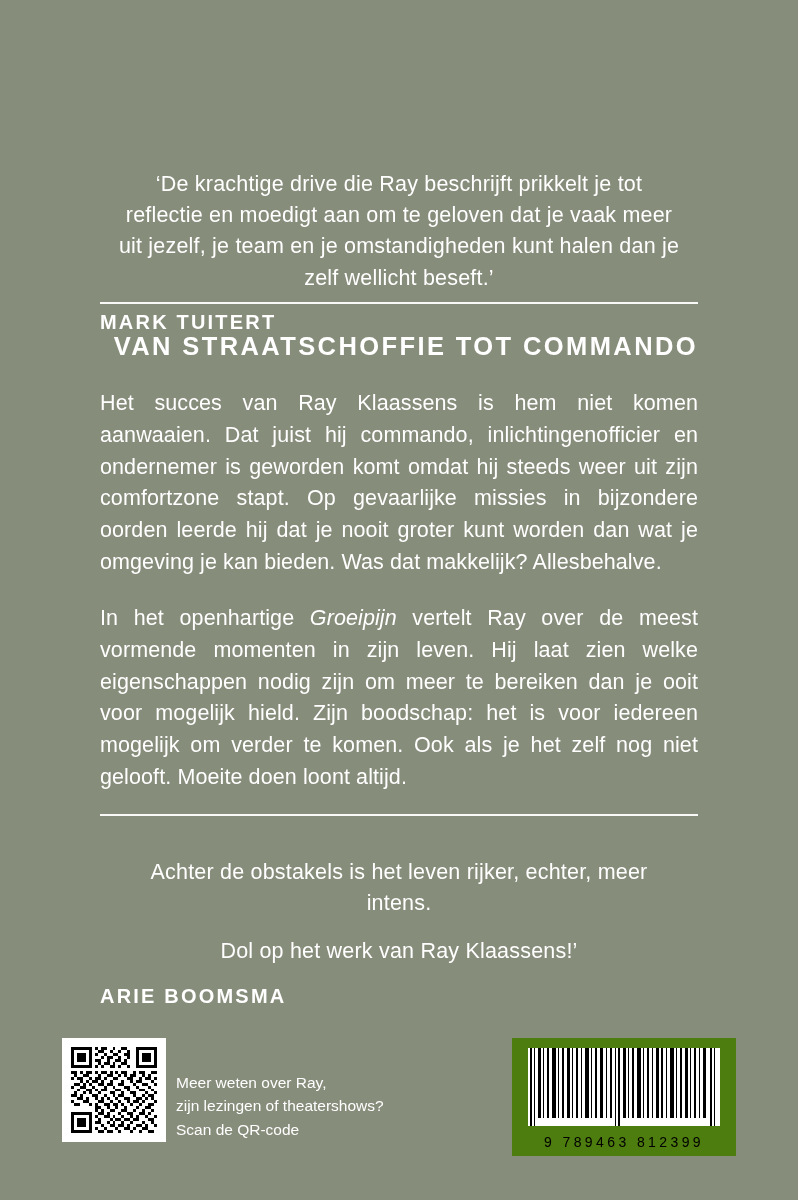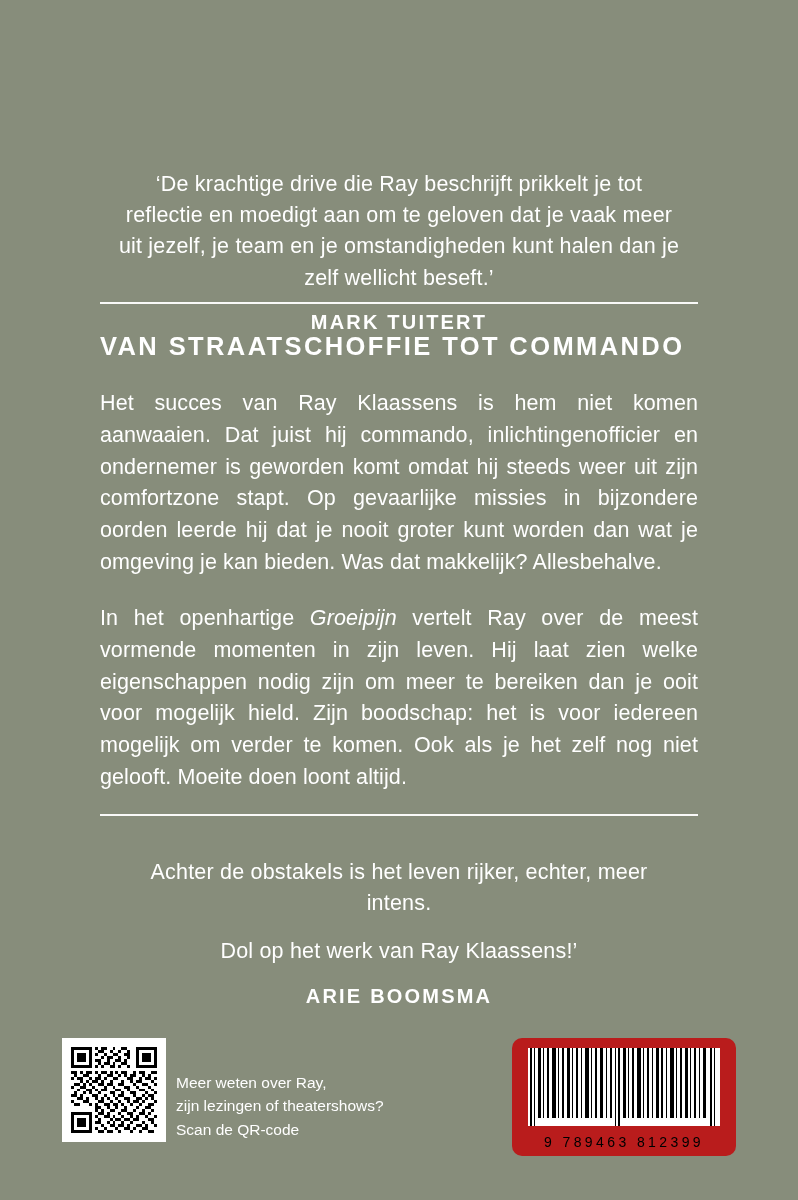--- a/index.html
+++ b/index.html
@@ -30,21 +30,20 @@
   }
   .quote-text {
     font-size: 21.5px;
     line-height: 1.45;
     text-align: center;
     letter-spacing: 0.2px;
     font-weight: 400;
     margin: 17px;
   }
   .quote-attrib {
-    text-align: center;
     font-weight: 700;
     font-size: 20px;
     letter-spacing: 2.2px;
     margin-top: 12px;
   }
   .rule {
     height: 2px;
     background: #ffffff;
     opacity: 0.95;
     margin: 0;
@@ -62,21 +61,21 @@
     top: 814px;
   }
   .heading {
     position: absolute;
     left: 100px;
     right: 100px;
     top: 332px;
     font-size: 25.5px;
     font-weight: 700;
     letter-spacing: 2.4px;
-    text-align: left;
+    text-align: right;
   }
   .body-block {
     position: absolute;
     left: 100px;
     right: 100px;
     top: 388px;
   }
   .para {
     font-size: 21.5px;
     line-height: 1.48;
@@ -122,22 +121,21 @@
     font-size: 15.5px;
     line-height: 1.5;
   }
   .footer-text div { white-space: nowrap; }
   .barcode-box {
     position: absolute;
     right: 0;
     top: 0;
     width: 224px;
     height: 118px;
-    background: #b91c1c;
-    border-radius: 10px;
+    background: #4d7c0f;
   }
   .barcode-bars {
     position: absolute;
     left: 16px;
     top: 10px;
     width: 192px;
     height: 78px;
   }
   .barcode-num {
     position: absolute;

